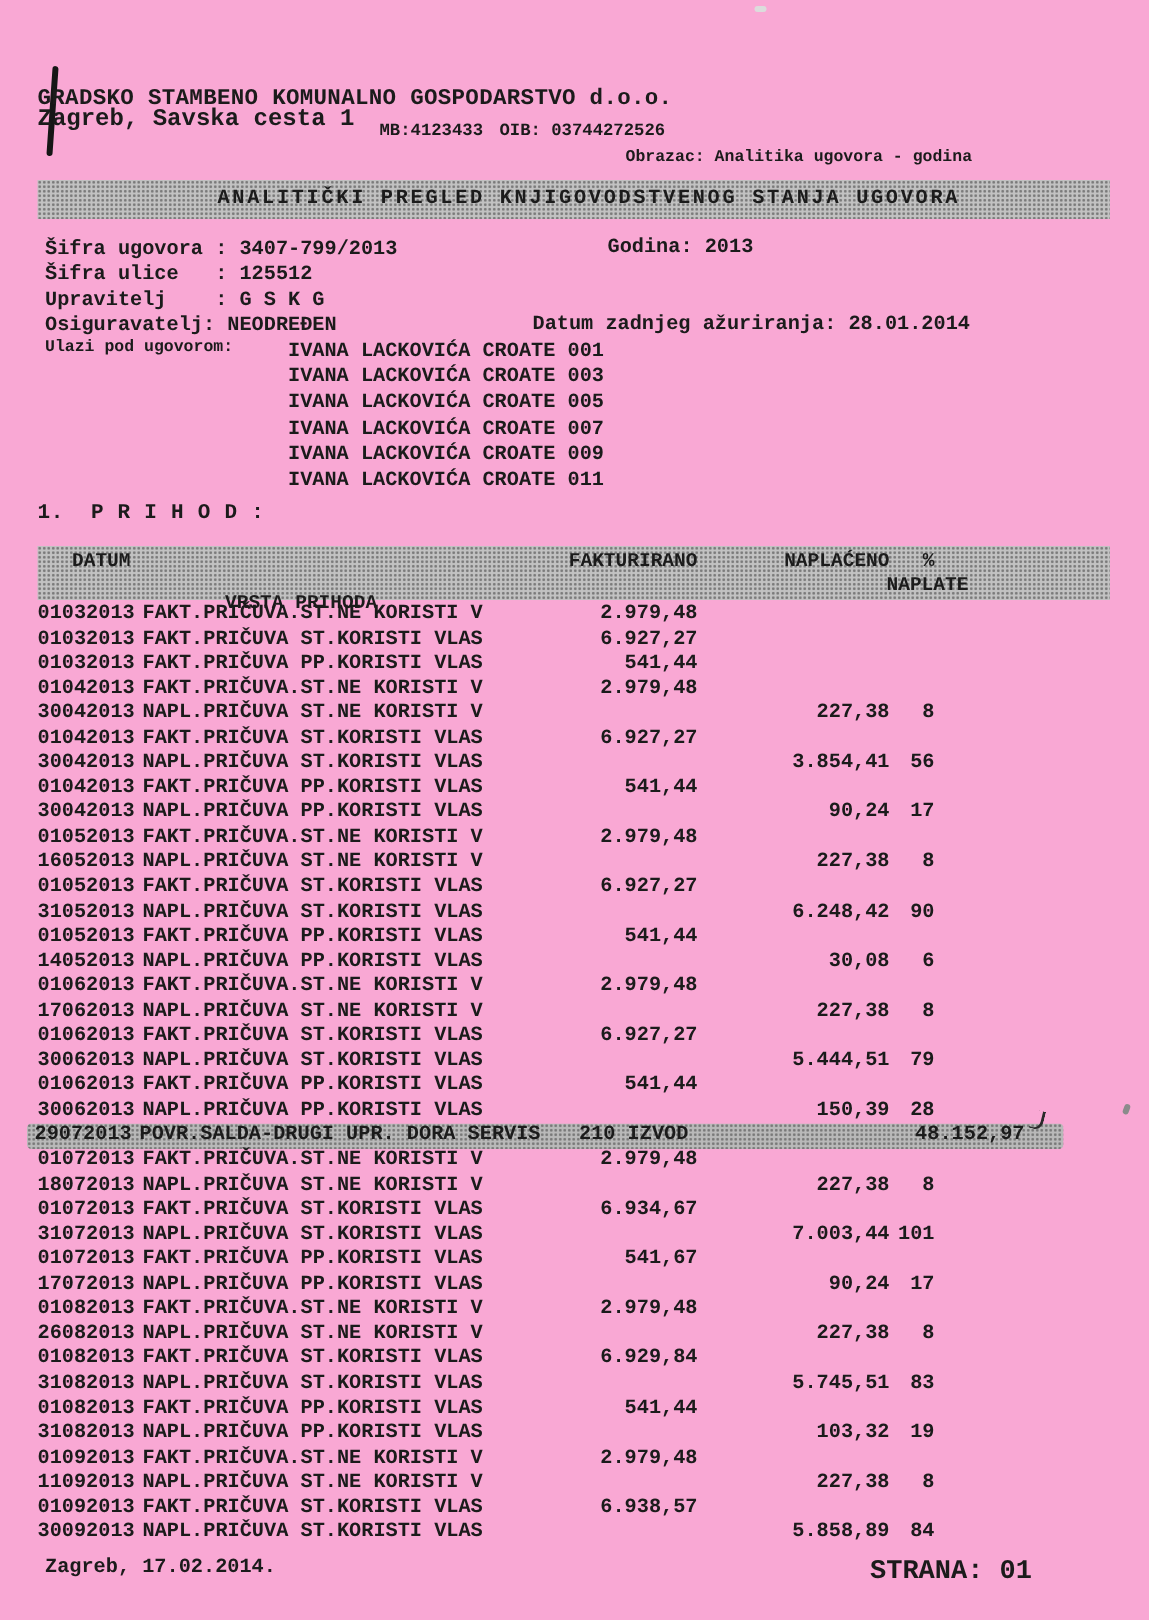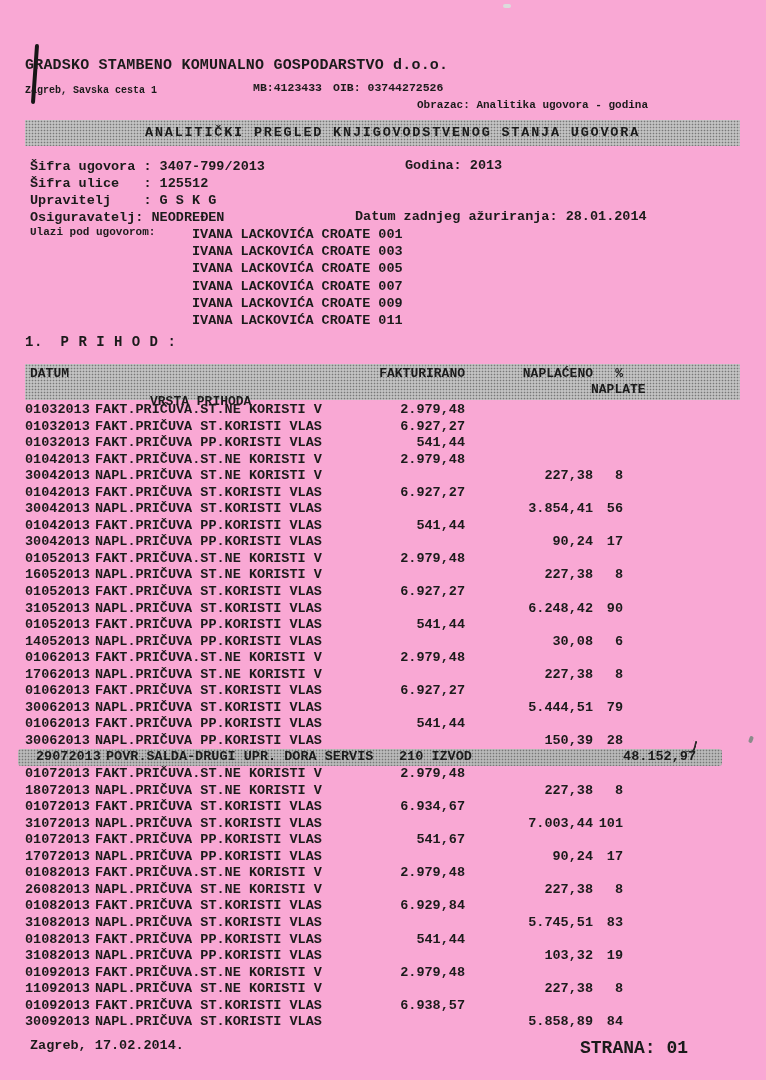--- a/index.html
+++ b/index.html
@@ -8,52 +8,52 @@
     width:766px;height:1080px;
     background:#f9a8d4;
     font-family:"Liberation Mono","DejaVu Sans Mono",monospace;
     font-weight:700;
     color:#1b1b1b;
     overflow:hidden;
   }
   .abs{position:absolute;white-space:pre;}
   
   .company{left:25px;top:57px;font-size:15px;letter-spacing:.2px;}
-  .addr{left:25px;top:85px;font-size:10px;}
+  .addr{left:25px;top:70px;font-size:16px;}
   .mb{left:253px;top:81px;font-size:11.5px;}
   .oib{left:333px;top:81px;font-size:11.5px;}
   .obrazac{left:417px;top:99px;font-size:11px;}
   .band{
     background-color:#c2c2c2;
     background-image:radial-gradient(circle, rgba(60,60,60,.55) .7px, transparent 1.1px);
     background-size:3px 3px;
   }
   .title-band{left:25px;top:120px;width:715px;height:26px;line-height:26px;}
   .title-band .t{position:absolute;left:120px;top:0;font-size:13.5px;letter-spacing:1.8px;white-space:pre;}
   
   .info-line{position:absolute;left:30px;font-size:13.5px;line-height:17px;white-space:pre;}
   .iright{position:absolute;font-size:13.5px;white-space:pre;}
   .ulazi-label{left:30px;top:226px;font-size:11px;}
   .ulazi-items{left:192px;top:226px;font-size:13.5px;line-height:17.2px;}
   .ulazi-items div{white-space:pre;}
   .section-title{left:25px;top:334px;font-size:14px;letter-spacing:.5px;}
   
   .thead{left:25px;top:364px;width:715px;height:36px;font-size:13px;}
   .thead .hrow{position:absolute;left:0;top:2px;width:598px;display:grid;grid-template-columns:70px 270px 100px 128px 30px;}
-  .thead .th-datum{padding-left:5px;}
+  .thead .th-datum{padding-left:23px;}
   .thead .th-vrsta{padding-left:55px;margin-top:28px;}
   .ra{text-align:right;}
   .thead .naplate{position:absolute;left:566px;top:18px;}
   .rows{left:25px;top:402px;width:720px;font-size:13.5px;}
   .tr{display:grid;grid-template-columns:70px 270px 100px 128px 30px;line-height:16.55px;height:16.55px;}
   .tr span{white-space:pre;overflow:visible;}
   .tr-hl{
     display:grid;grid-template-columns:70px 293px 130px 167px;
     line-height:16.55px;height:16.55px;width:686px;
-    margin-left:-7px;padding-left:18px;border-radius:3px;
+    margin-left:-7px;padding-left:5px;border-radius:3px;
     background-color:#b9b9b9;
     background-image:radial-gradient(circle, rgba(55,55,55,.5) .7px, transparent 1.1px);
     background-size:3px 3px;
   }
   .tr-hl span{white-space:pre;}
   
   .f-left{left:30px;top:1038px;font-size:13.5px;}
   .f-right{left:580px;top:1038px;font-size:18px;}
   
   .pen-mark{position:absolute;left:33px;top:44px;width:3.5px;height:60px;background:#161616;border-radius:2px;transform:rotate(4deg);}

